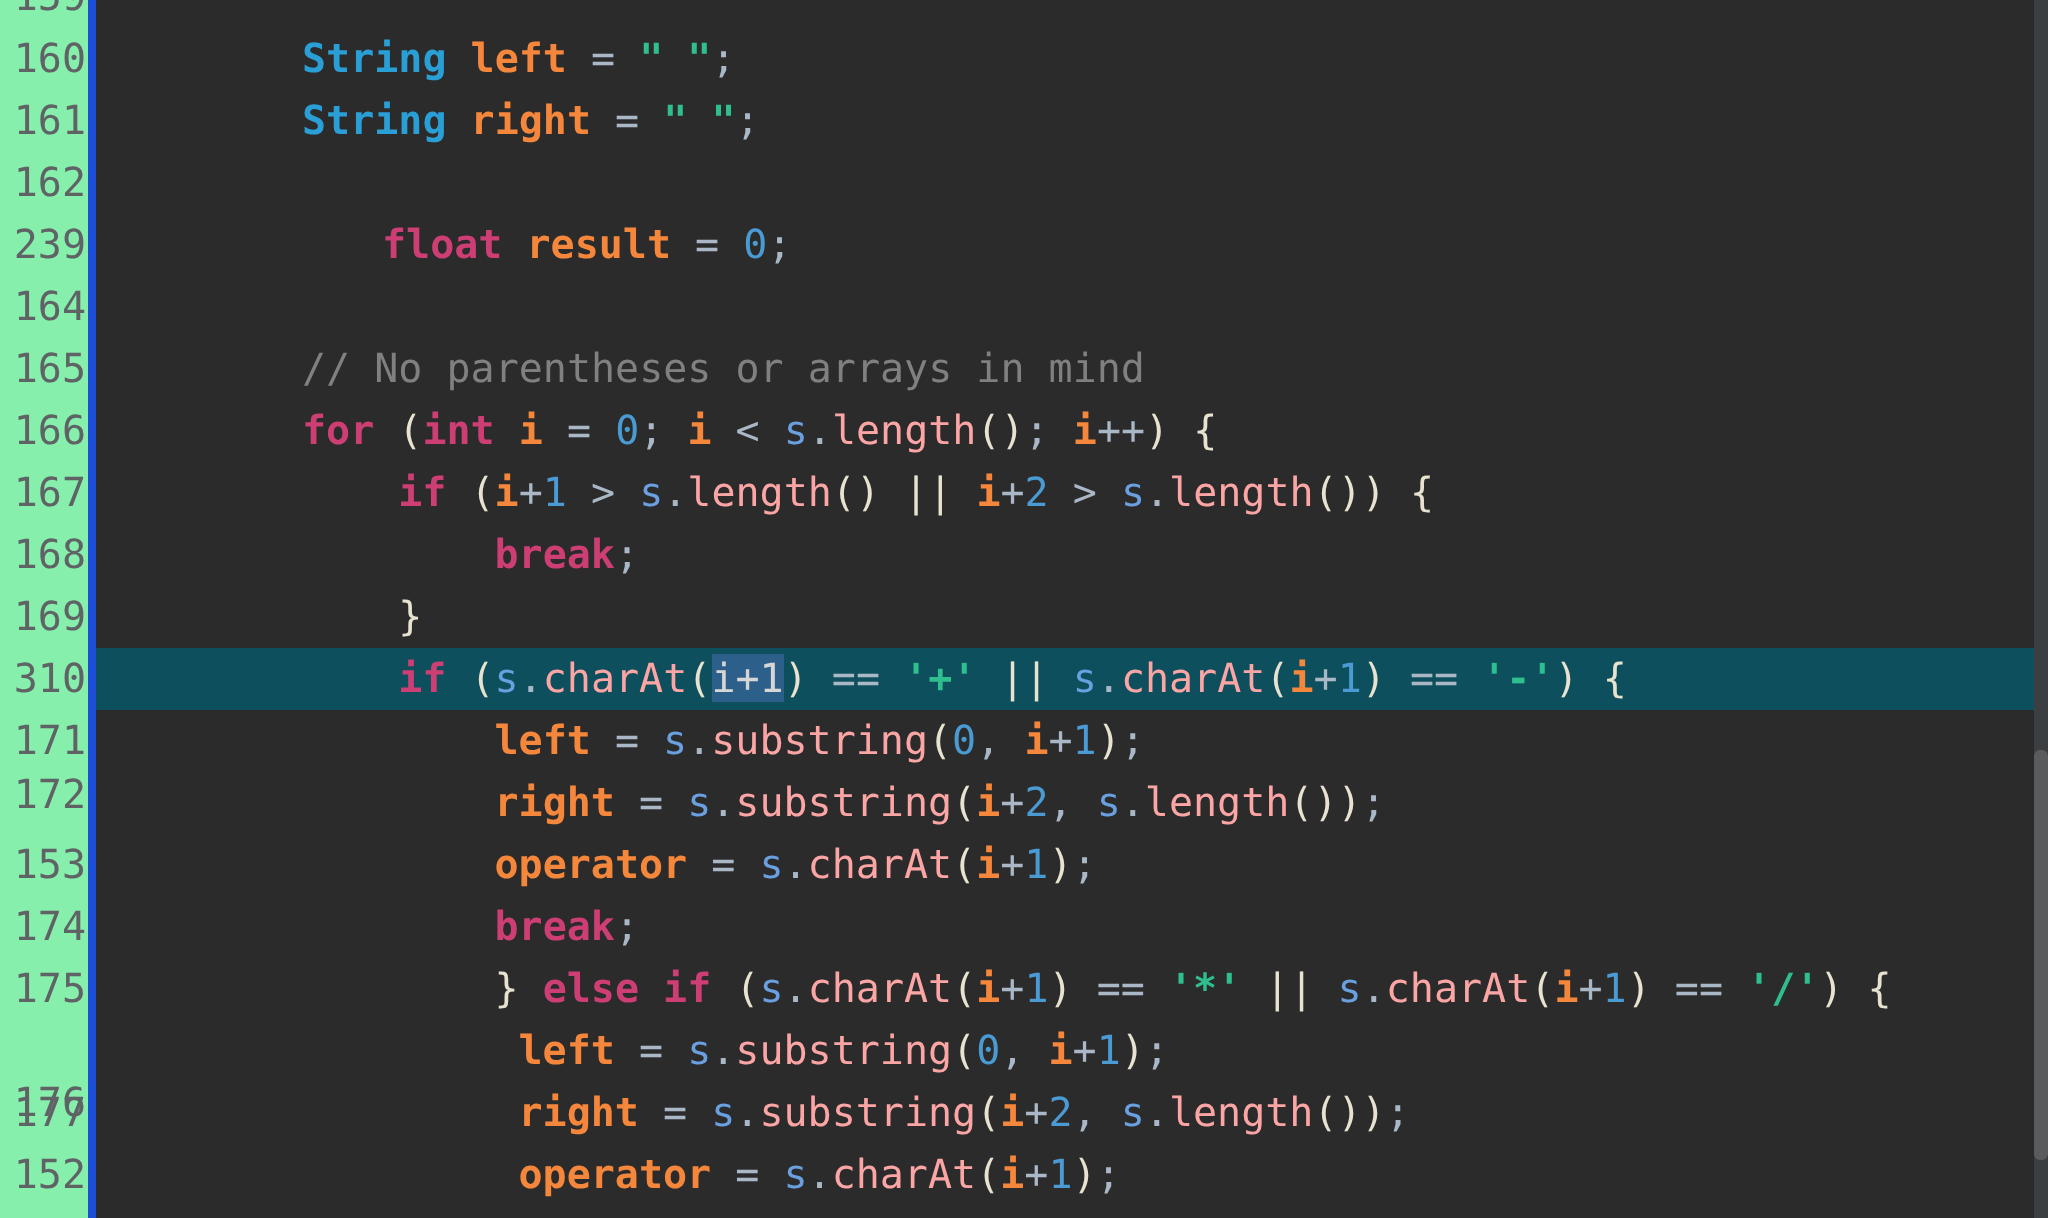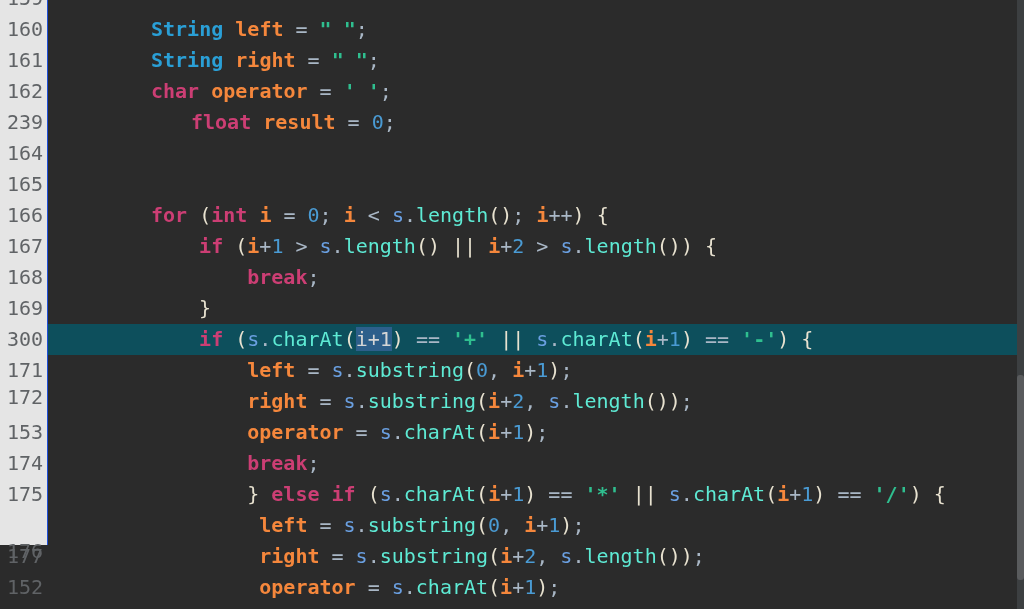--- a/index.html
+++ b/index.html
@@ -21,23 +21,23 @@
     background: #2b2b2b;
     overflow: hidden;
   }
 
   
   #gutter {
     position: absolute;
     left: 0;
     top: 0;
     width: 48px;
-    height: 545px;
-    background: #e5e5e5;
-    border-right: 1px solid #1d4ed8;
+    height: 609px;
+    background: #86efac;
+    border-right: 4px solid #1d4ed8;
     box-sizing: border-box;
     z-index: 3;
   }
   .gutter-row {
     position: absolute;
     left: 0;
     width: 48px;
     height: 31px;
     box-sizing: border-box;
   }
@@ -85,21 +85,21 @@
   
   .t-kw       { color: #cc3e74; font-weight: bold; }   
   .t-type     { color: #2a9fd6; font-weight: bold; }   
   .t-var      { color: #f5873c; font-weight: bold; }   
   .t-plain    { color: #a9b7c6; }                      
   .t-punct    { color: #e8e2d0; }                      
   .t-str      { color: #2fbf8f; font-weight: bold; }   
   .t-num      { color: #4a9bd4; }                      
   .t-comment  { color: #808080; }                      
   .t-obj      { color: #6a9fe0; }                      
-  .t-method   { color: #5eead4; }                      
+  .t-method   { color: #fca5a5; }                      
   .t-sel      { background: #2d5f8b; color: #d6d6d6; }
 
   
   #scrollbar-track {
     position: absolute;
     right: 0;
     top: 0;
     width: 7px;
     height: 609px;
     background: #3c3f41;
@@ -147,21 +147,21 @@
       <div class="gutter-row" style="top: 231px;">
         <span class="gutter-num">167</span>
       </div>
       <div class="gutter-row" style="top: 262px;">
         <span class="gutter-num">168</span>
       </div>
       <div class="gutter-row" style="top: 293px;">
         <span class="gutter-num">169</span>
       </div>
       <div class="gutter-row" style="top: 324px;">
-        <span class="gutter-num">300</span>
+        <span class="gutter-num">310</span>
       </div>
       <div class="gutter-row" style="top: 355px;">
         <span class="gutter-num">171</span>
       </div>
       <div class="gutter-row" style="top: 382px;">
         <span class="gutter-num">172</span>
       </div>
       <div class="gutter-row" style="top: 417px;">
         <span class="gutter-num">153</span>
       </div>
@@ -182,23 +182,23 @@
       </div>
       <div class="gutter-row" style="top: 603px;">
         <span class="gutter-num">179</span>
       </div>
     </div>
 
   <div id="code">
       <div class="line" style="top: -17px;"></div>
       <div class="line" style="top: 14px;"><span class="line-text" style="left: 103px;"><span class="t-type">String</span><span class="t-plain"> </span><span class="t-var">left</span><span class="t-plain"> = </span><span class="t-str">" "</span><span class="t-plain">;</span></span></div>
       <div class="line" style="top: 45px;"><span class="line-text" style="left: 103px;"><span class="t-type">String</span><span class="t-plain"> </span><span class="t-var">right</span><span class="t-plain"> = </span><span class="t-str">" "</span><span class="t-plain">;</span></span></div>
-      <div class="line" style="top: 76px;"><span class="line-text" style="left: 103px;"><span class="t-kw">char</span><span class="t-plain"> </span><span class="t-var">operator</span><span class="t-plain"> = </span><span class="t-str">' '</span><span class="t-plain">;</span></span></div>
       <div class="line" style="top: 107px;"><span class="line-text" style="left: 103px; margin-left: 40px;"><span class="t-kw">float</span><span class="t-plain"> </span><span class="t-var">result</span><span class="t-plain"> = </span><span class="t-num">0</span><span class="t-plain">;</span></span></div>
       <div class="line" style="top: 138px;"></div>
+      <div class="line" style="top: 169px;"><span class="line-text" style="left: 103px;"><span class="t-comment">// No parentheses or arrays in mind</span></span></div>
       <div class="line" style="top: 200px;"><span class="line-text" style="left: 103px;"><span class="t-kw">for</span><span class="t-plain"> </span><span class="t-punct">(</span><span class="t-kw">int</span><span class="t-plain"> </span><span class="t-var">i</span><span class="t-plain"> = </span><span class="t-num">0</span><span class="t-plain">; </span><span class="t-var">i</span><span class="t-plain"> &lt; </span><span class="t-obj">s</span><span class="t-plain">.</span><span class="t-method">length</span><span class="t-punct">()</span><span class="t-plain">; </span><span class="t-var">i</span><span class="t-plain">++</span><span class="t-punct">)</span><span class="t-plain"> </span><span class="t-punct">{</span></span></div>
       <div class="line" style="top: 231px;"><span class="line-text" style="left: 151.12px;"><span class="t-kw">if</span><span class="t-plain"> </span><span class="t-punct">(</span><span class="t-var">i</span><span class="t-plain">+</span><span class="t-num">1</span><span class="t-plain"> &gt; </span><span class="t-obj">s</span><span class="t-plain">.</span><span class="t-method">length</span><span class="t-punct">()</span><span class="t-plain"> </span><span class="t-punct">||</span><span class="t-plain"> </span><span class="t-var">i</span><span class="t-plain">+</span><span class="t-num">2</span><span class="t-plain"> &gt; </span><span class="t-obj">s</span><span class="t-plain">.</span><span class="t-method">length</span><span class="t-punct">())</span><span class="t-plain"> </span><span class="t-punct">{</span></span></div>
       <div class="line" style="top: 262px;"><span class="line-text" style="left: 199.24px;"><span class="t-kw">break</span><span class="t-plain">;</span></span></div>
       <div class="line" style="top: 293px;"><span class="line-text" style="left: 151.12px;"><span class="t-punct">}</span></span></div>
       <div class="line current" style="top: 324px;"><span class="line-text" style="left: 151.12px;"><span class="t-kw">if</span><span class="t-plain"> </span><span class="t-punct">(</span><span class="t-obj">s</span><span class="t-plain">.</span><span class="t-method">charAt</span><span class="t-punct">(</span><span class="t-sel">i+1</span><span class="t-punct">)</span><span class="t-plain"> == </span><span class="t-str">'+'</span><span class="t-plain"> </span><span class="t-punct">||</span><span class="t-plain"> </span><span class="t-obj">s</span><span class="t-plain">.</span><span class="t-method">charAt</span><span class="t-punct">(</span><span class="t-var">i</span><span class="t-plain">+</span><span class="t-num">1</span><span class="t-punct">)</span><span class="t-plain"> == </span><span class="t-str">'-'</span><span class="t-punct">)</span><span class="t-plain"> </span><span class="t-punct">{</span></span></div>
       <div class="line" style="top: 355px;"><span class="line-text" style="left: 199.24px;"><span class="t-var">left</span><span class="t-plain"> = </span><span class="t-obj">s</span><span class="t-plain">.</span><span class="t-method">substring</span><span class="t-punct">(</span><span class="t-num">0</span><span class="t-plain">, </span><span class="t-var">i</span><span class="t-plain">+</span><span class="t-num">1</span><span class="t-punct">)</span><span class="t-plain">;</span></span></div>
       <div class="line" style="top: 386px;"><span class="line-text" style="left: 199.24px;"><span class="t-var">right</span><span class="t-plain"> = </span><span class="t-obj">s</span><span class="t-plain">.</span><span class="t-method">substring</span><span class="t-punct">(</span><span class="t-var">i</span><span class="t-plain">+</span><span class="t-num">2</span><span class="t-plain">, </span><span class="t-obj">s</span><span class="t-plain">.</span><span class="t-method">length</span><span class="t-punct">())</span><span class="t-plain">;</span></span></div>
       <div class="line" style="top: 417px;"><span class="line-text" style="left: 199.24px;"><span class="t-var">operator</span><span class="t-plain"> = </span><span class="t-obj">s</span><span class="t-plain">.</span><span class="t-method">charAt</span><span class="t-punct">(</span><span class="t-var">i</span><span class="t-plain">+</span><span class="t-num">1</span><span class="t-punct">)</span><span class="t-plain">;</span></span></div>
       <div class="line" style="top: 448px;"><span class="line-text" style="left: 199.24px;"><span class="t-kw">break</span><span class="t-plain">;</span></span></div>
       <div class="line" style="top: 479px;"><span class="line-text" style="left: 199.24px;"><span class="t-punct">}</span><span class="t-plain"> </span><span class="t-kw">else</span><span class="t-plain"> </span><span class="t-kw">if</span><span class="t-plain"> </span><span class="t-punct">(</span><span class="t-obj">s</span><span class="t-plain">.</span><span class="t-method">charAt</span><span class="t-punct">(</span><span class="t-var">i</span><span class="t-plain">+</span><span class="t-num">1</span><span class="t-punct">)</span><span class="t-plain"> == </span><span class="t-str">'*'</span><span class="t-plain"> </span><span class="t-punct">||</span><span class="t-plain"> </span><span class="t-obj">s</span><span class="t-plain">.</span><span class="t-method">charAt</span><span class="t-punct">(</span><span class="t-var">i</span><span class="t-plain">+</span><span class="t-num">1</span><span class="t-punct">)</span><span class="t-plain"> == </span><span class="t-str">'/'</span><span class="t-punct">)</span><span class="t-plain"> </span><span class="t-punct">{</span></span></div>

